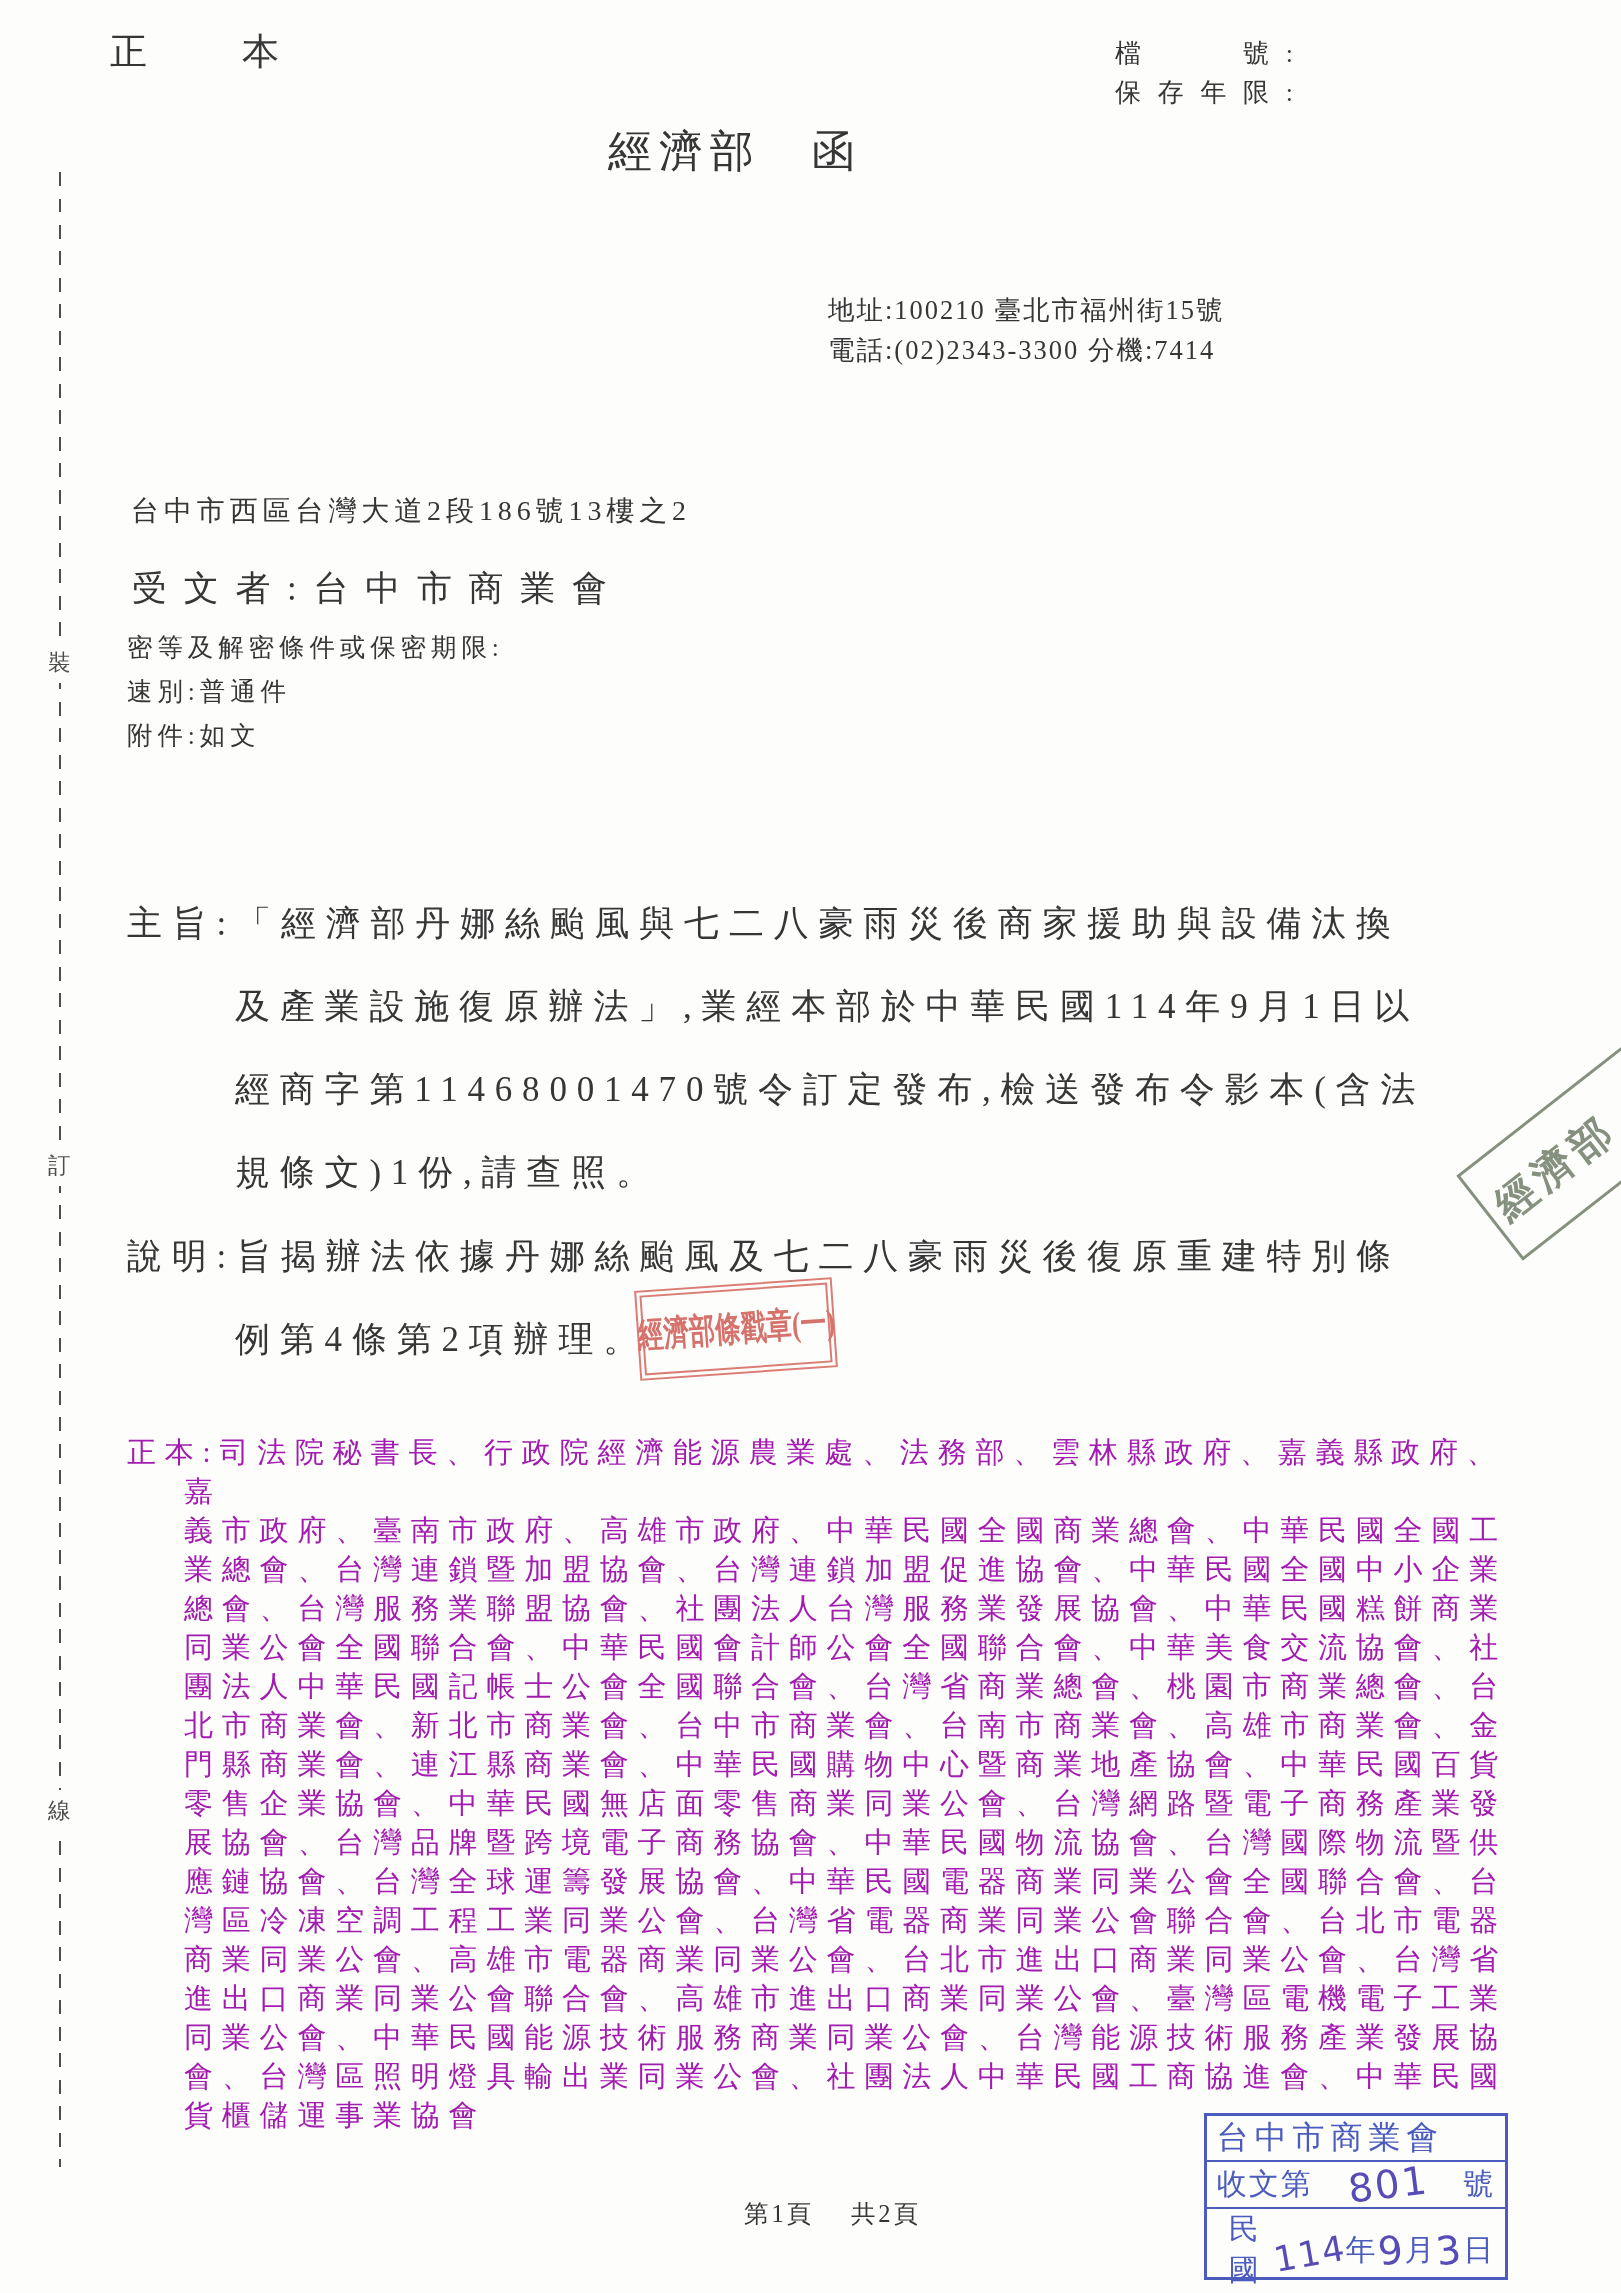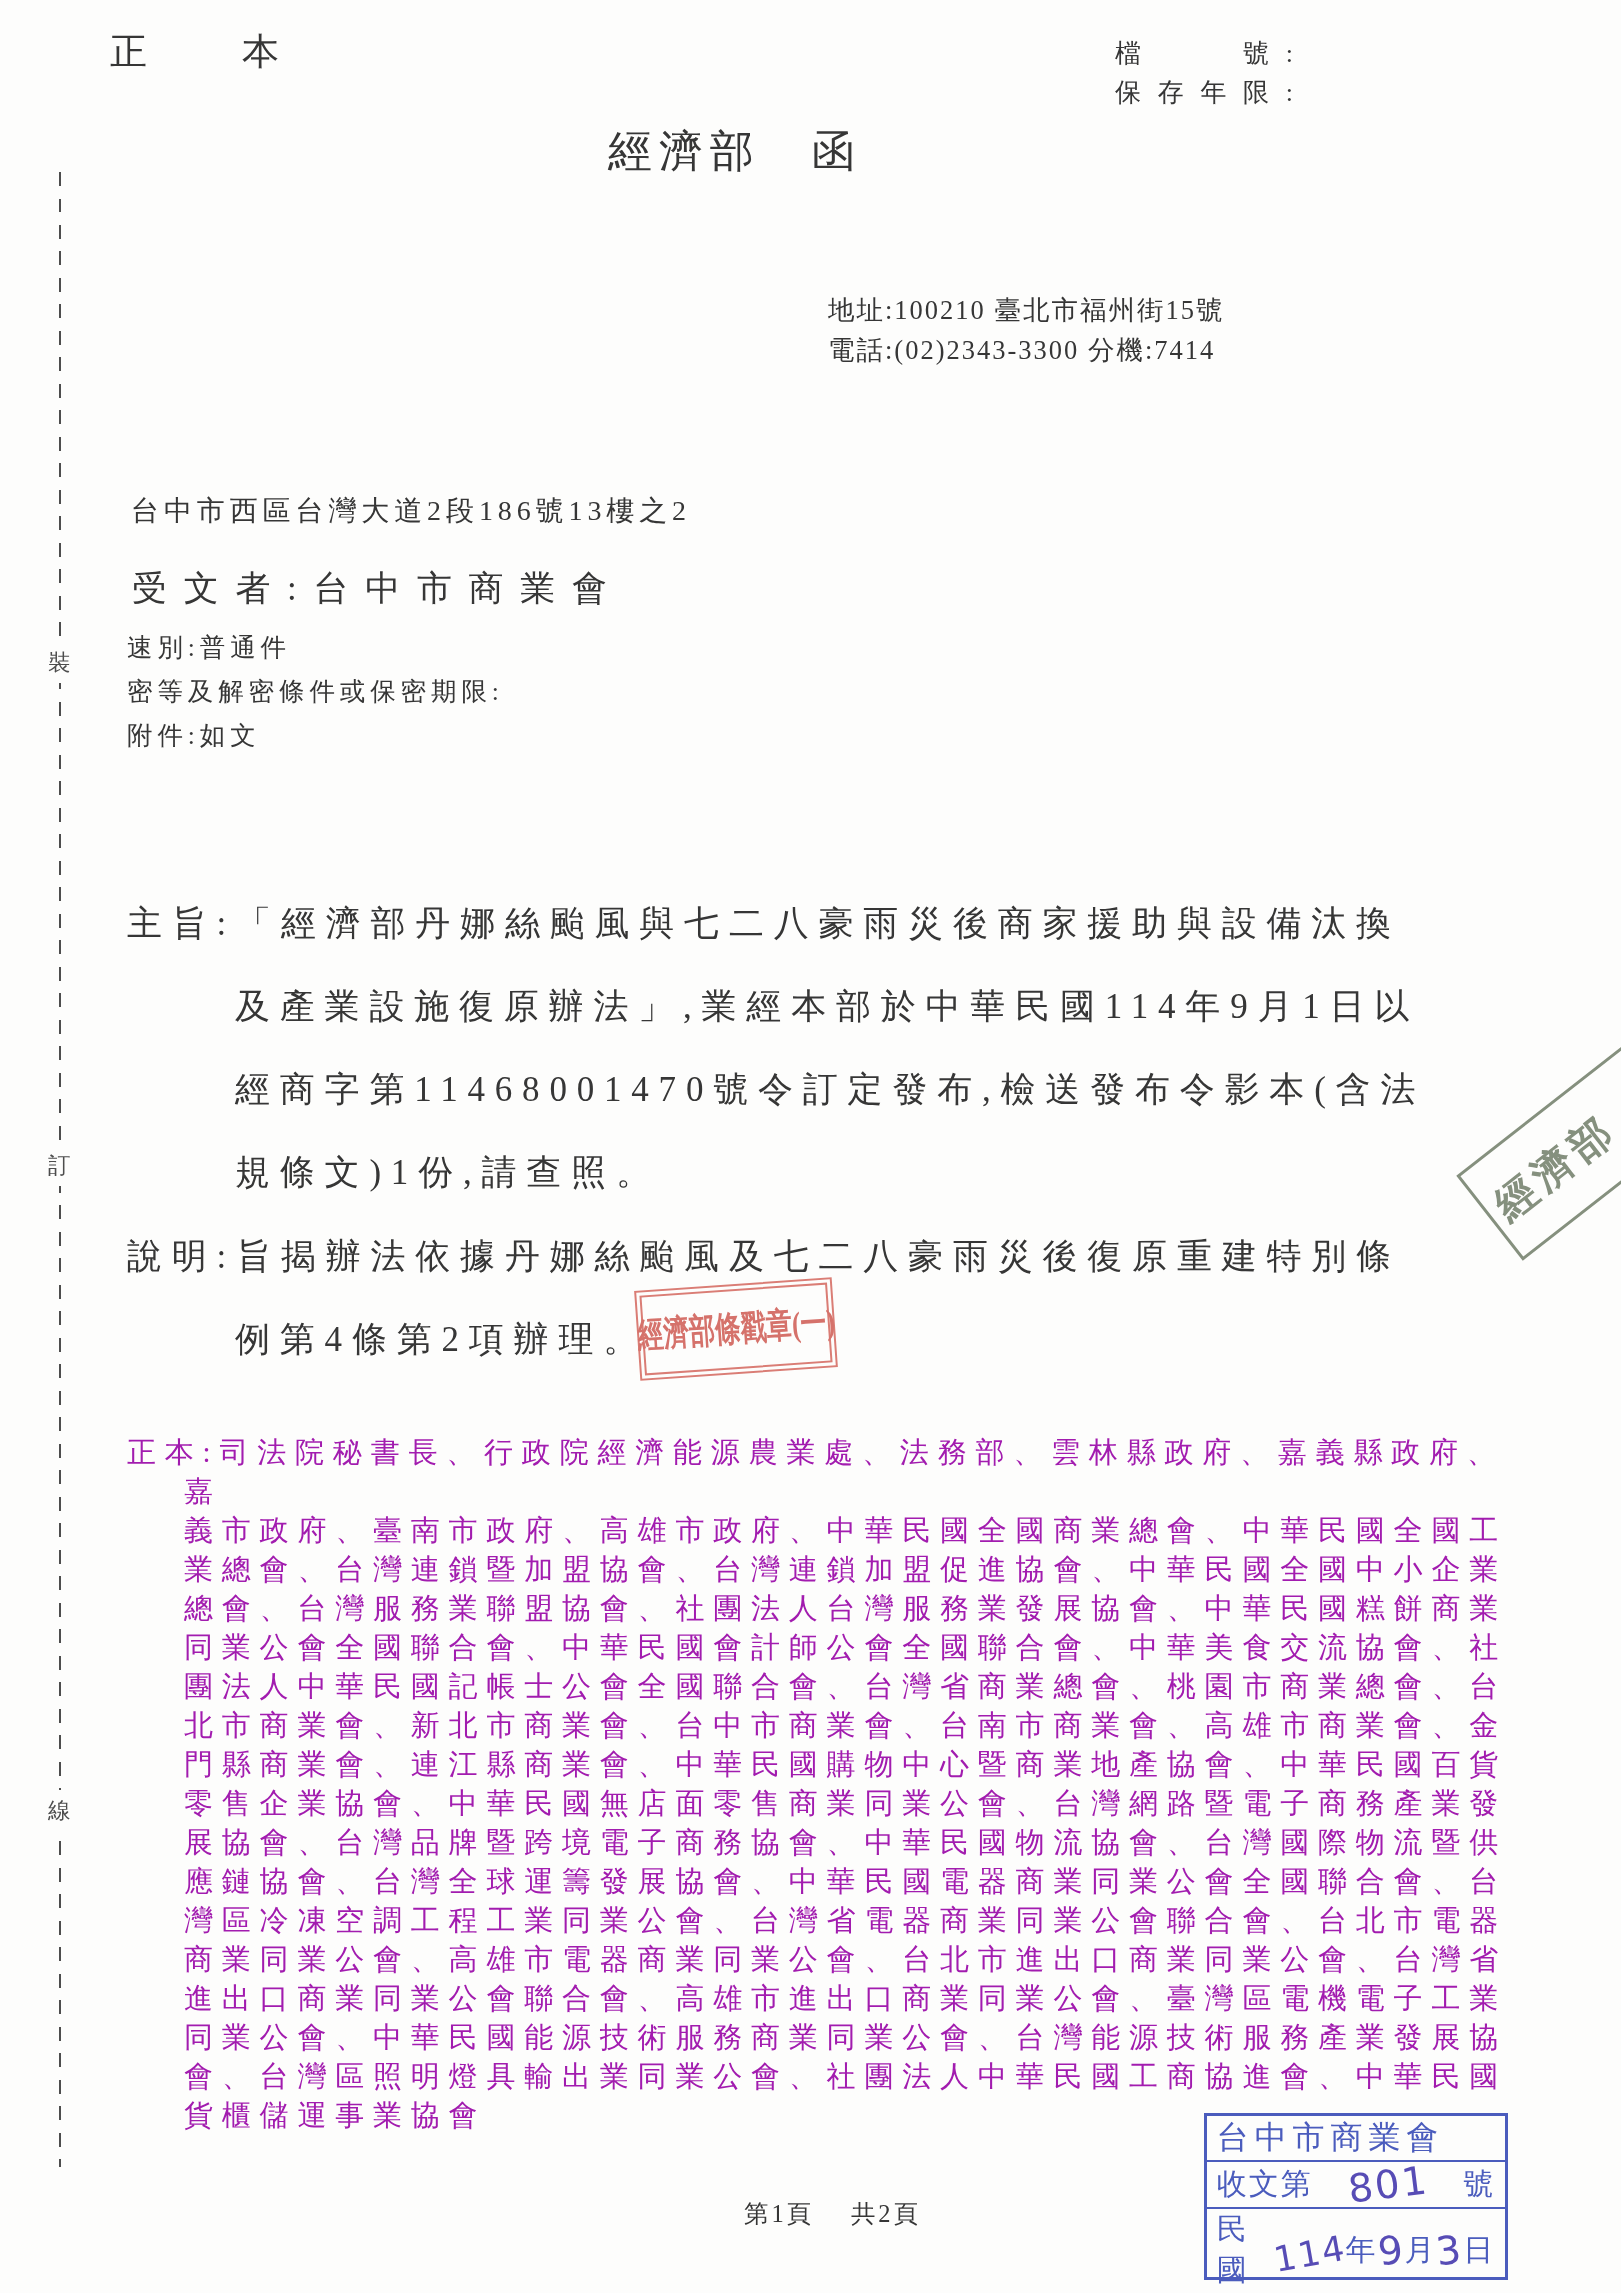--- a/index.html
+++ b/index.html
@@ -44,21 +44,21 @@
     display:flex;align-items:center;justify-content:center;}
   .red-seal-text{font-size:28px;font-weight:bold;color:#cf5a52;letter-spacing:0px;
     transform:scale(.92,1.25);white-space:nowrap;}
   
   .corner-seal{left:1466px;top:1096px;width:206px;height:102px;transform:rotate(-38deg);
     border:3.9px solid #68755f;display:flex;align-items:center;justify-content:flex-start;
     padding-left:9.8px;opacity:.8;}
   .corner-seal-text{font-size:41px;font-weight:bold;color:#68755f;letter-spacing:5.9px;}
   
   .receipt-stamp{left:1204px;top:2113px;width:304px;height:167px;border:3.9px solid #3c4fb8;
-    color:#3c4fb8;opacity:.92;display:flex;flex-direction:column;box-sizing:border-box;}
+    color:#3c4fb8;opacity:.92;display:flex;flex-direction:column;box-sizing:border-box;text-align:center;}
   .receipt-row{flex:1;display:flex;align-items:center;justify-content:space-between;
     padding:0 9.8px;font-size:30px;border-bottom:2.9px solid #3c4fb8;letter-spacing:2px;}
   .receipt-row:last-child{border-bottom:none;}
   .receipt-org{font-size:32px;letter-spacing:5.9px;justify-content:space-between;}
   .hw{font-family:"DejaVu Sans","Liberation Sans",sans-serif;color:#4a3db0;
     display:inline-block;transform:rotate(-7deg);font-size:39px;}
   .hw-year{font-size:35px;transform:rotate(-10deg) translateY(3.9px);}
 </style>
 </head>
 <body>
@@ -77,22 +77,22 @@
 
 <div class="abs sender-block">
     <div>地址:100210 臺北市福州街15號</div>
     <div>電話:(02)2343-3300 分機:7414</div>
   </div>
 
 <div class="abs recipient-address">台中市西區台灣大道2段186號13樓之2</div>
 <div class="abs recipient-name">受文者:台中市商業會</div>
 
 <div class="abs meta-block">
+    <div>密等及解密條件或保密期限:</div>
     <div>速別:普通件</div>
-    <div>密等及解密條件或保密期限:</div>
     <div>附件:如文</div>
   </div>
 
 <div class="abs para subject"><span>主旨:</span><span>「經濟部丹娜絲颱風與七二八豪雨災後商家援助與設備汰換
 及產業設施復原辦法」,業經本部於中華民國114年9月1日以
 經商字第11468001470號令訂定發布,檢送發布令影本(含法
 規條文)1份,請查照。</span></div>
 
 <div class="abs para explanation"><span>說明:</span><span>旨揭辦法依據丹娜絲颱風及七二八豪雨災後復原重建特別條
 例第4條第2項辦理。</span></div>

